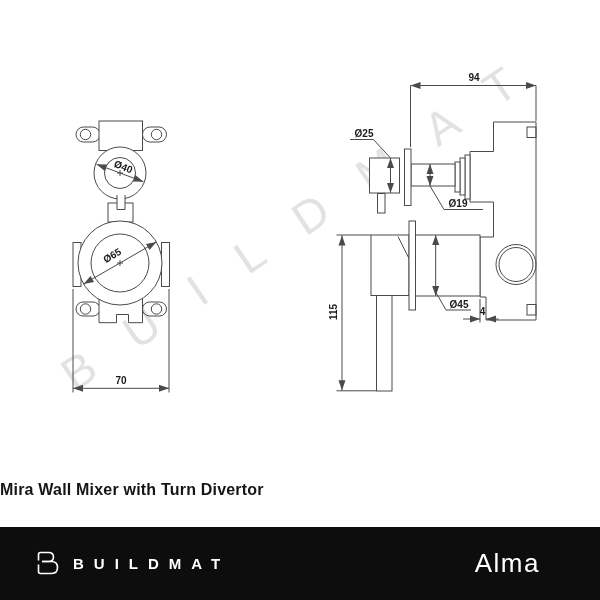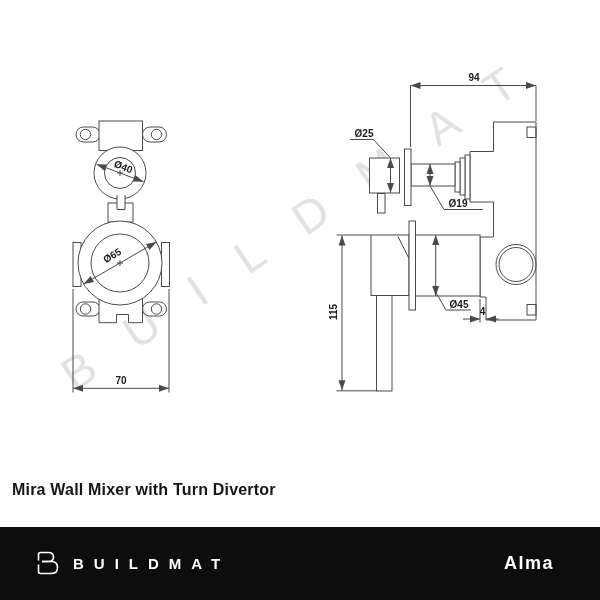--- a/index.html
+++ b/index.html
@@ -13,35 +13,35 @@
     font-size:46px;line-height:46px;letter-spacing:44px;font-weight:400;
     color:#e2e2e2;white-space:nowrap;
     transform:rotate(-34deg);transform-origin:0 50%;
     user-select:none;
   }
   svg.drawing{position:absolute;left:0;top:0;}
   .ln{stroke:#4a4a4a;stroke-width:1;fill:none;}
   .lnf{stroke:#4a4a4a;stroke-width:1;fill:#ffffff;}
   .dim{font-family:"Liberation Sans",sans-serif;font-size:10px;font-weight:bold;fill:#1a1a1a;}
   .title{
-    position:absolute;left:12px;top:481px;
+    position:absolute;left:0;top:481px;
     font-size:16px;font-weight:bold;color:#151515;letter-spacing:0.2px;
   }
   .footer{
     position:absolute;left:0;right:0;top:527px;height:73px;
     background:#0d0d0d;display:flex;align-items:center;
   }
   .logo{margin-left:33px;flex:0 0 auto;display:flex;align-items:center;}
   .brand{
     color:#ffffff;font-size:15px;font-weight:bold;letter-spacing:10px;
     margin-left:10px;white-space:nowrap;
   }
   .series{
-    color:#ffffff;font-size:18px;font-weight:700;letter-spacing:1.5px;
-    margin-left:auto;margin-right:46px;
+    color:#ffffff;font-size:26px;font-weight:400;letter-spacing:1.5px;
+    margin-left:auto;margin-right:60px;
   }
 </style>
 </head>
 <body>
 
 <div class="stage">
 
   <div class="watermark">BUILDMAT</div>
 
   <svg class="drawing" width="600" height="475" viewBox="0 0 600 475">

